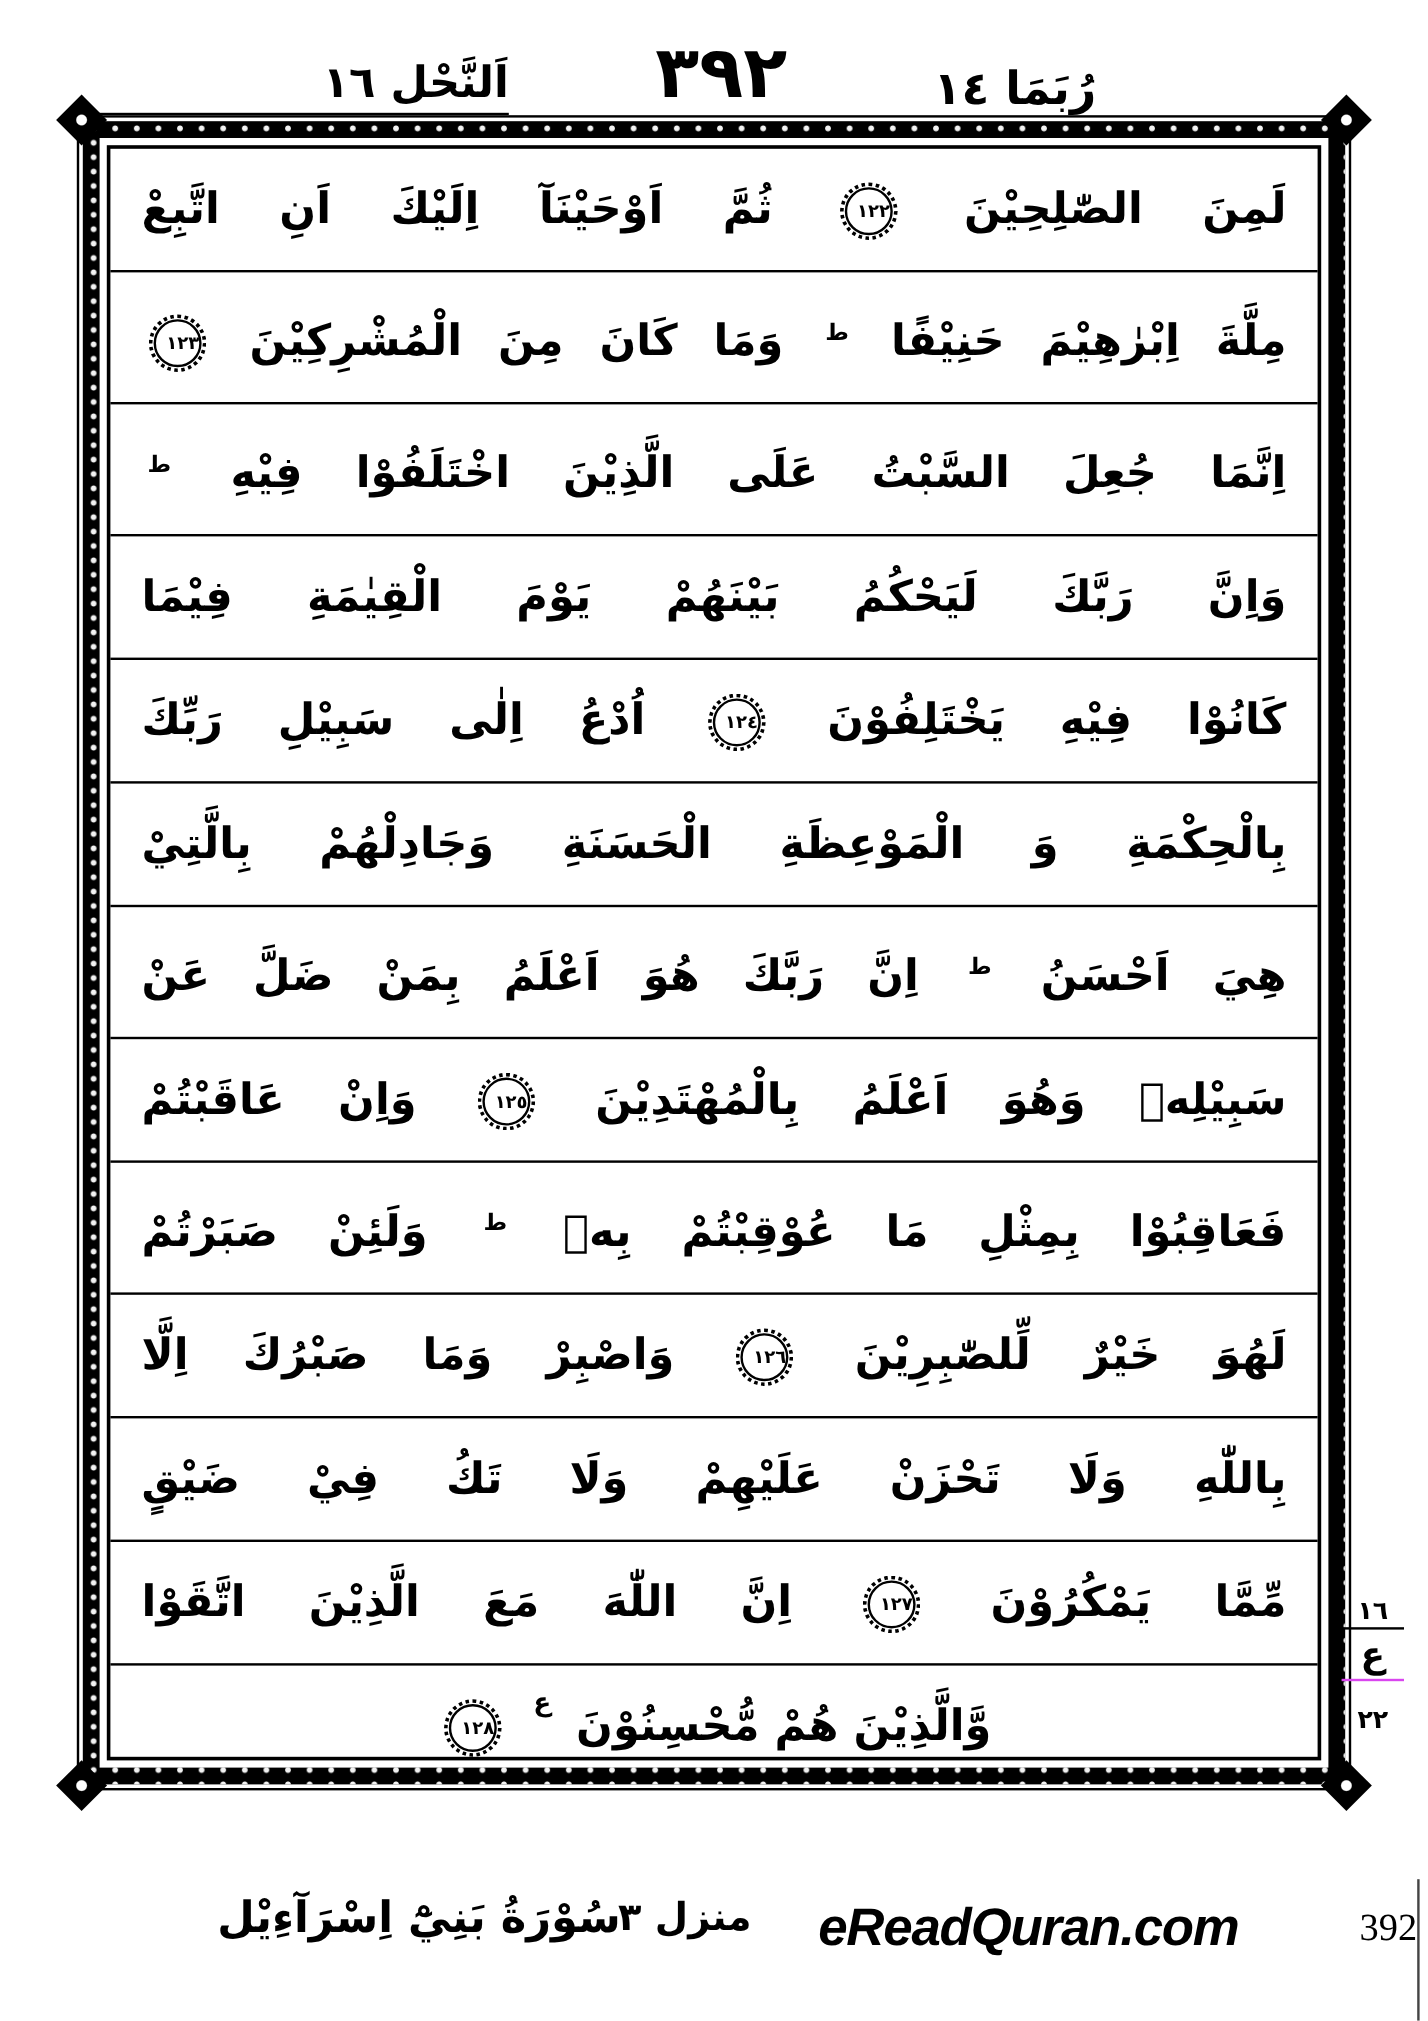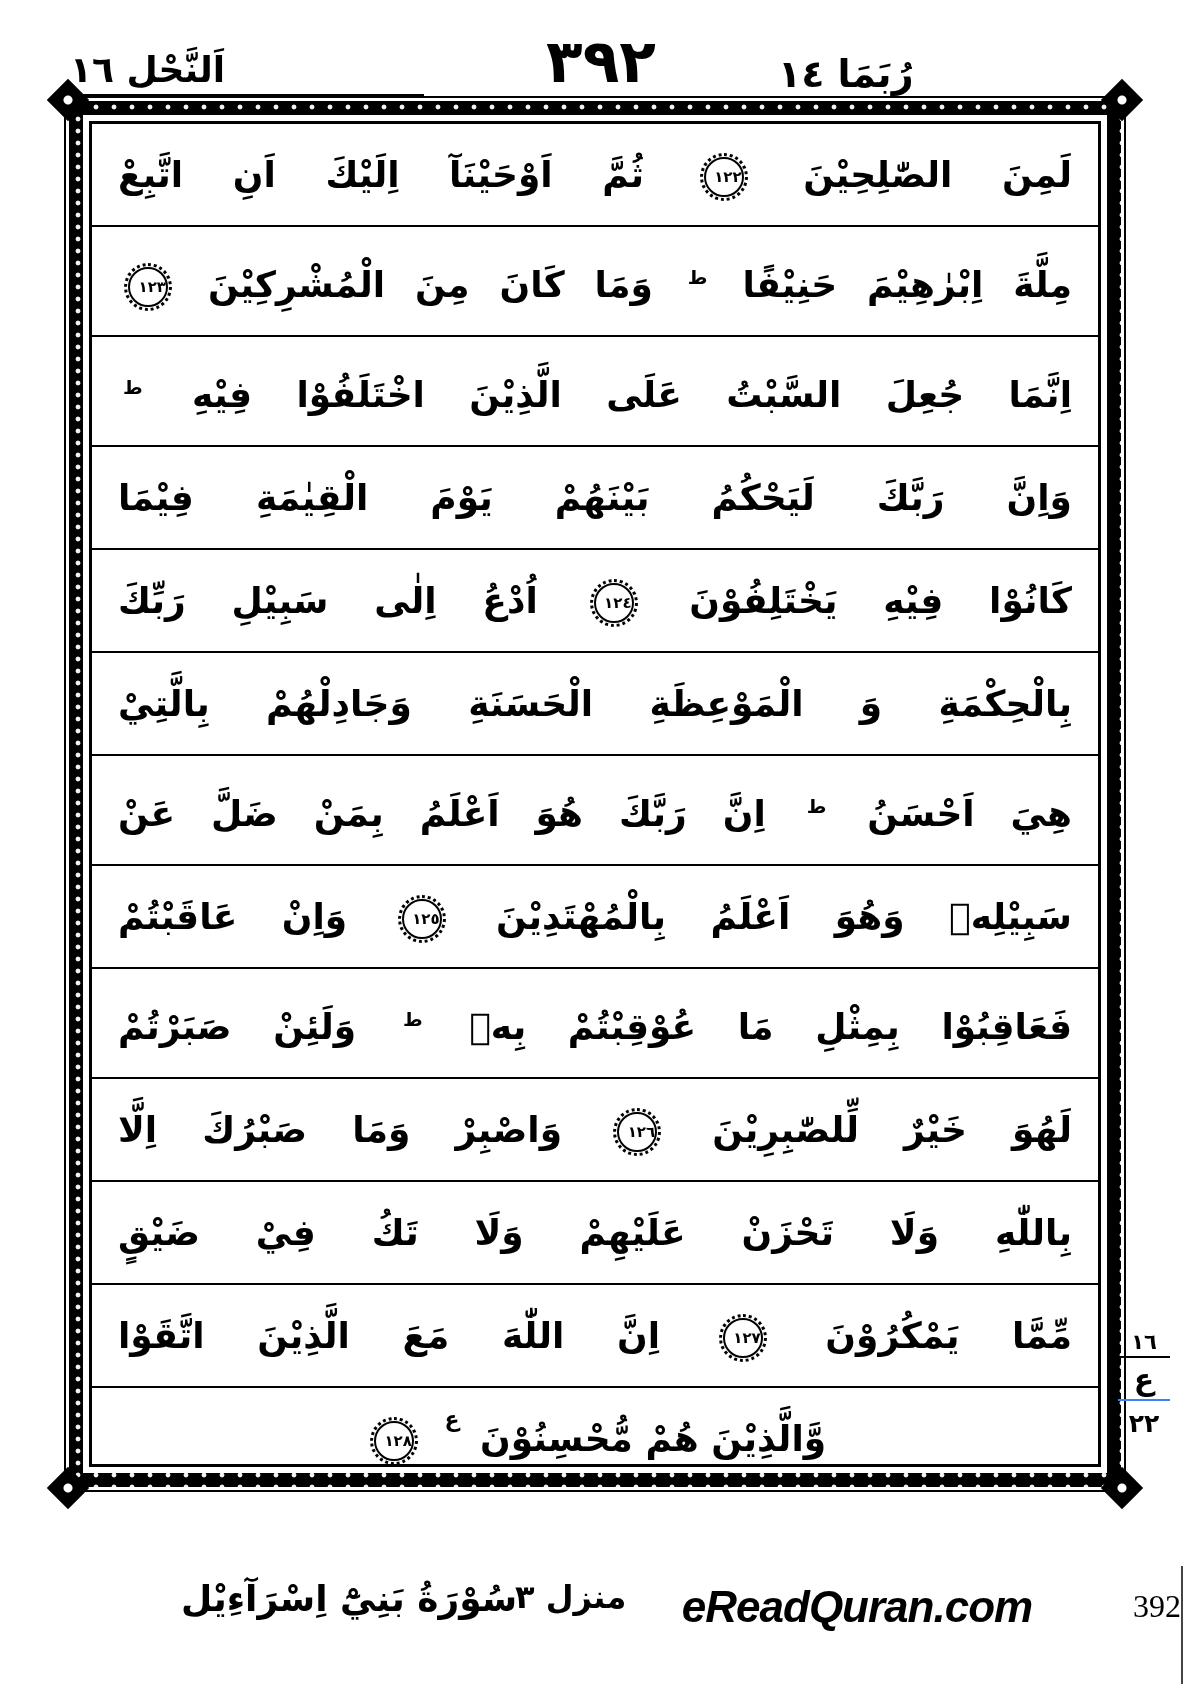--- a/index.html
+++ b/index.html
@@ -10,21 +10,21 @@
     overflow:hidden;
   }
   
   .header{
     position:absolute;top:24px;left:70px;right:58px;height:72px;
     display:flex;justify-content:space-between;align-items:flex-end;
     direction:rtl;font-weight:700;
   }
   .header .h-juz{flex:1;text-align:left;font-size:38px;}
   .header .h-page{flex:1;text-align:center;font-size:60px;}
-  .header .h-surah{flex:1;text-align:left;font-size:36px;border-bottom:2px solid #000;padding-bottom:4px;}
+  .header .h-surah{flex:1;text-align:right;font-size:36px;border-bottom:2px solid #000;padding-bottom:4px;}
   
   .frame{
     position:absolute;left:64px;top:96px;width:1062px;height:1396px;
     border:2px solid #000;background:#fff;padding:3px;box-sizing:border-box;
   }
   .frame-band{
     height:100%;box-sizing:border-box;padding:14px;
     background-color:#000;
     background-image:radial-gradient(circle, rgba(255,255,255,.95) 2px, transparent 2.8px);
     background-size:18px 12px;
@@ -62,21 +62,21 @@
   .marker-num{font-size:15px;font-weight:700;line-height:1;}
   .stop{font-size:19px;vertical-align:super;margin:0 5px;font-weight:700;}
   .ruku{font-size:22px;position:relative;top:-24px;margin:0 8px;font-weight:700;}
   
   .margin-notes{
     position:absolute;left:1118px;top:1330px;width:52px;
     text-align:center;font-weight:700;direction:rtl;
   }
   .margin-notes .mn-top{font-size:21px;border-bottom:2px solid #000;padding-bottom:2px;}
   .margin-notes .mn-mid{font-size:30px;padding:4px 0 2px;}
-  .margin-notes .mn-bot{font-size:25px;border-top:2px solid #3b82f6;padding-top:8px;}
+  .margin-notes .mn-bot{font-size:21px;border-top:2px solid #d946ef;padding-top:20px;}
   
   .f-surah{position:absolute;left:181px;top:1578px;font-size:36px;font-weight:700;direction:rtl;}
   .f-manzil{position:absolute;left:515px;top:1578px;font-size:32px;font-weight:700;direction:rtl;}
   .f-brand{
     position:absolute;left:632px;top:1582px;width:450px;text-align:center;
     font-family:"Liberation Sans",sans-serif;font-size:44px;font-weight:700;
     color:#0f3f3f;letter-spacing:-1px;
   }
   .f-pagenum{
     position:absolute;left:1092px;top:1588px;

